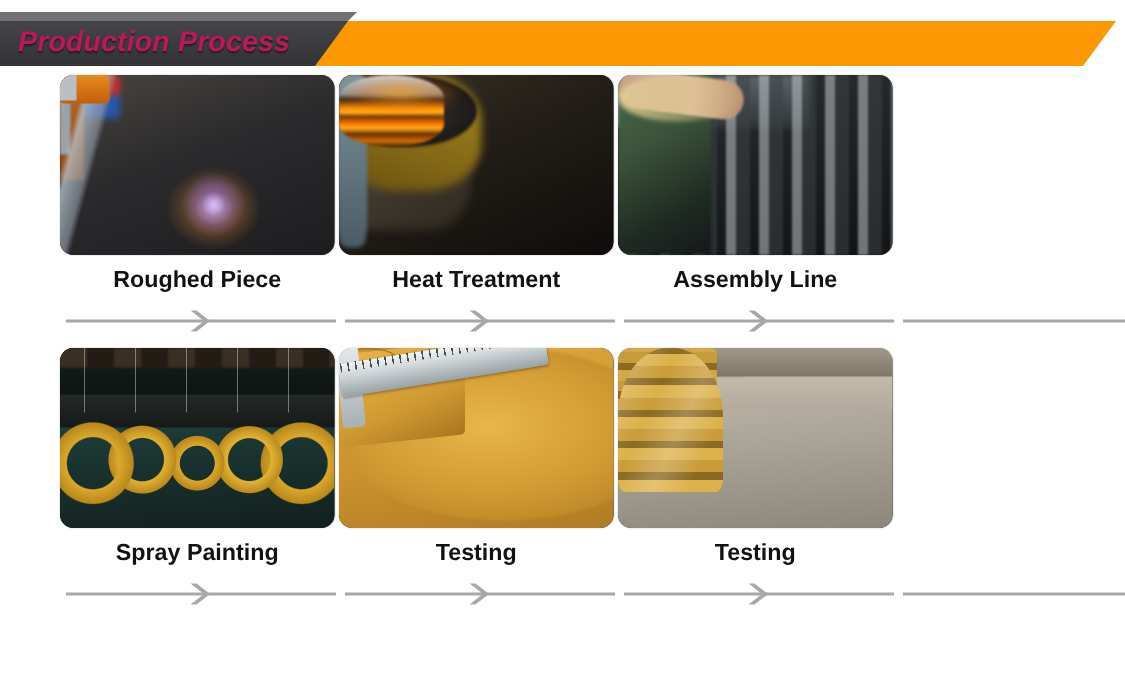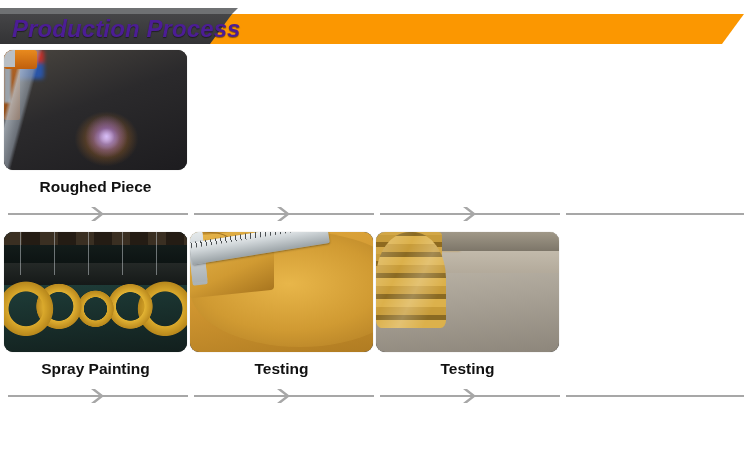--- a/index.html
+++ b/index.html
@@ -40,32 +40,32 @@
     background:#3a3a3c;
     background:linear-gradient(180deg,#454547 0%, #333335 100%);
     -webkit-clip-path: polygon(0 0, 100% 0, calc(100% - 22px) 100%, 0 100%);
     clip-path: polygon(0 0, 100% 0, calc(100% - 22px) 100%, 0 100%);
   }
   .hdr-title {
     position:absolute;
     left:12px; top:14px;
     height:30px;
     line-height:30px;
-    color:#4c1d95;
-    font-size:24px;
+    color:#be185d;
+    font-size:19px;
     font-weight:bold;
     font-style:italic;
     letter-spacing:0.1px;
     white-space:nowrap;
     text-shadow:0 1px 1px rgba(0,0,0,.45);
   }
 
   
   .grid { position:absolute; left:0; top:50px; width:750px; }
-  .row { position:relative; width:661px; height:182px; }
+  .row { position:relative; width:661px; height:182px;margin-left:36px; }
   .cells {
     display:flex;
     width:750px;
     padding:0 4px;
     gap:3px;
   }
   .cell { width:183px; flex:0 0 183px; }
 
   .photo {
     width:183px; height:120px;
@@ -316,22 +316,51 @@
             <div class="layer p1g"></div>
           <div class="layer p1b"></div>
             <div class="layer p1h"></div>
           <div class="layer p1i"></div>
             <div class="layer p1d"></div>
             <div class="layer p1c"></div>
         </div>
         <div class="caption">Roughed Piece</div>
       </div>
 
-
-
+      <div class="cell">
+        <div class="photo">
+          <div class="layer ph-bg p2a"></div>
+            <div class="layer p2b"></div>
+            <div class="layer p2c"></div>
+          <div class="layer p2i"></div>
+            <div class="layer p2j"></div>
+          <div class="layer p2d"></div>
+            <div class="layer p2e"></div>
+          <div class="layer p2f"></div>
+            <div class="layer p2g"></div>
+            <div class="layer p2h"></div>
+        </div>
+        <div class="caption">Heat Treatment</div>
+      </div>
+
+
+      <div class="cell">
+        <div class="photo">
+          <div class="layer ph-bg p4a"></div>
+            <div class="layer p4d"></div>
+          <div class="layer p4e"></div>
+            <div class="layer p4f"></div>
+          <div class="layer p4g"></div>
+            <div class="layer p4h"></div>
+          <div class="layer p4b"></div>
+            <div class="layer p4c"></div>
+            <div class="layer p4i"></div>
+        </div>
+        <div class="caption">Assembly Line</div>
+      </div>
     </div>
 
     <div class="arrows">
       <div class="arrow-seg" style="left:8px;width:180px;">
         <div class="ln"></div>
         <div class="head">
           <svg width="18" height="16" viewBox="0 0 18 16">
               <path d="M2 1 L11 8 L2 15 L6 15 L15 8 L6 1 Z" fill="#a7a7a7"></path>
             </svg>
         </div>

